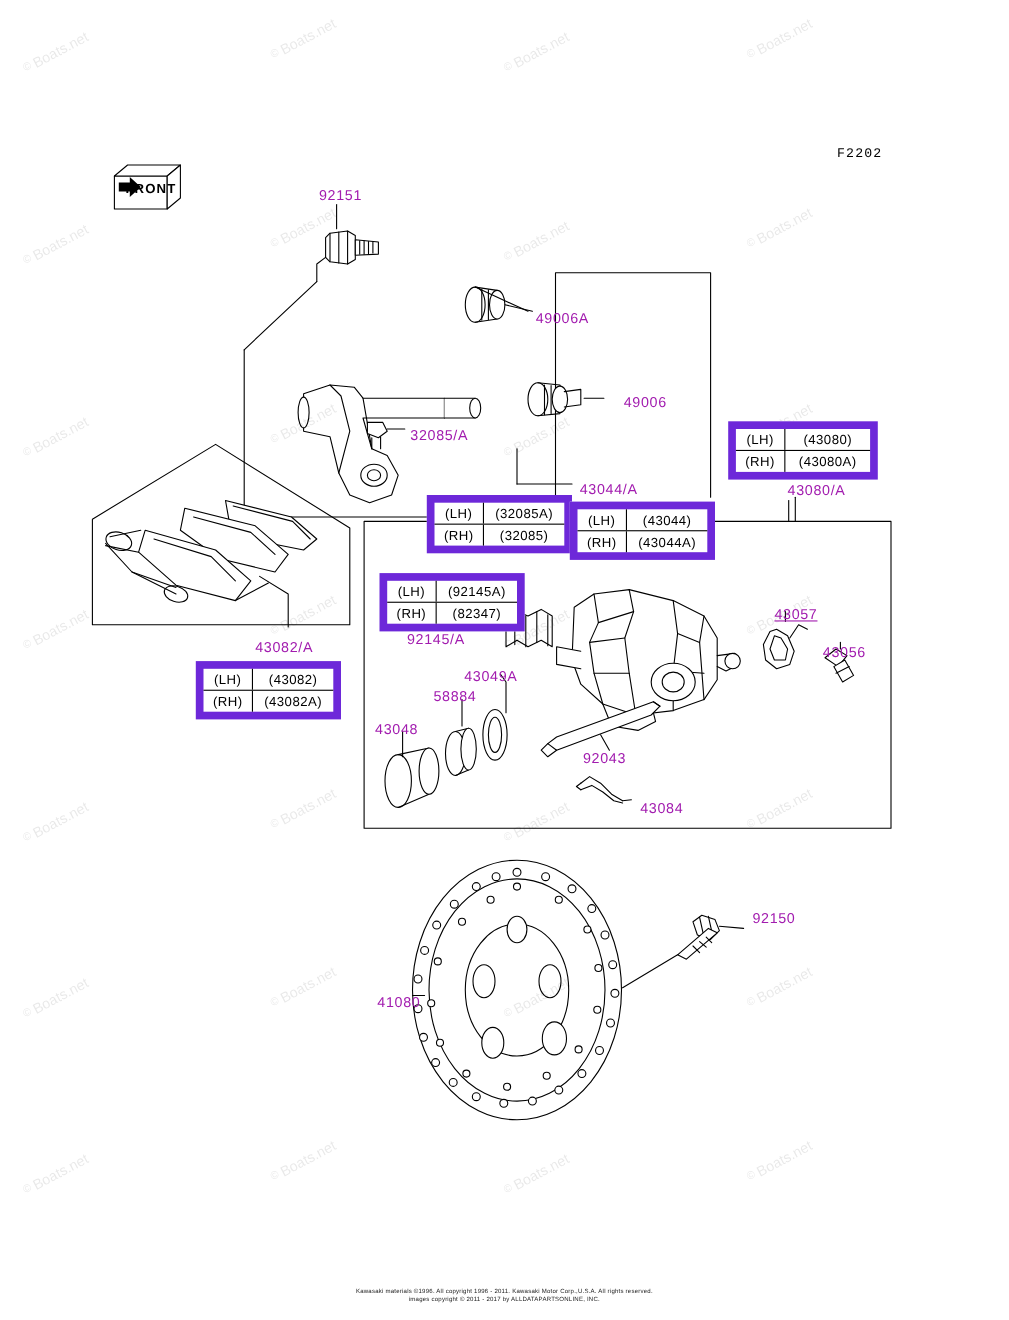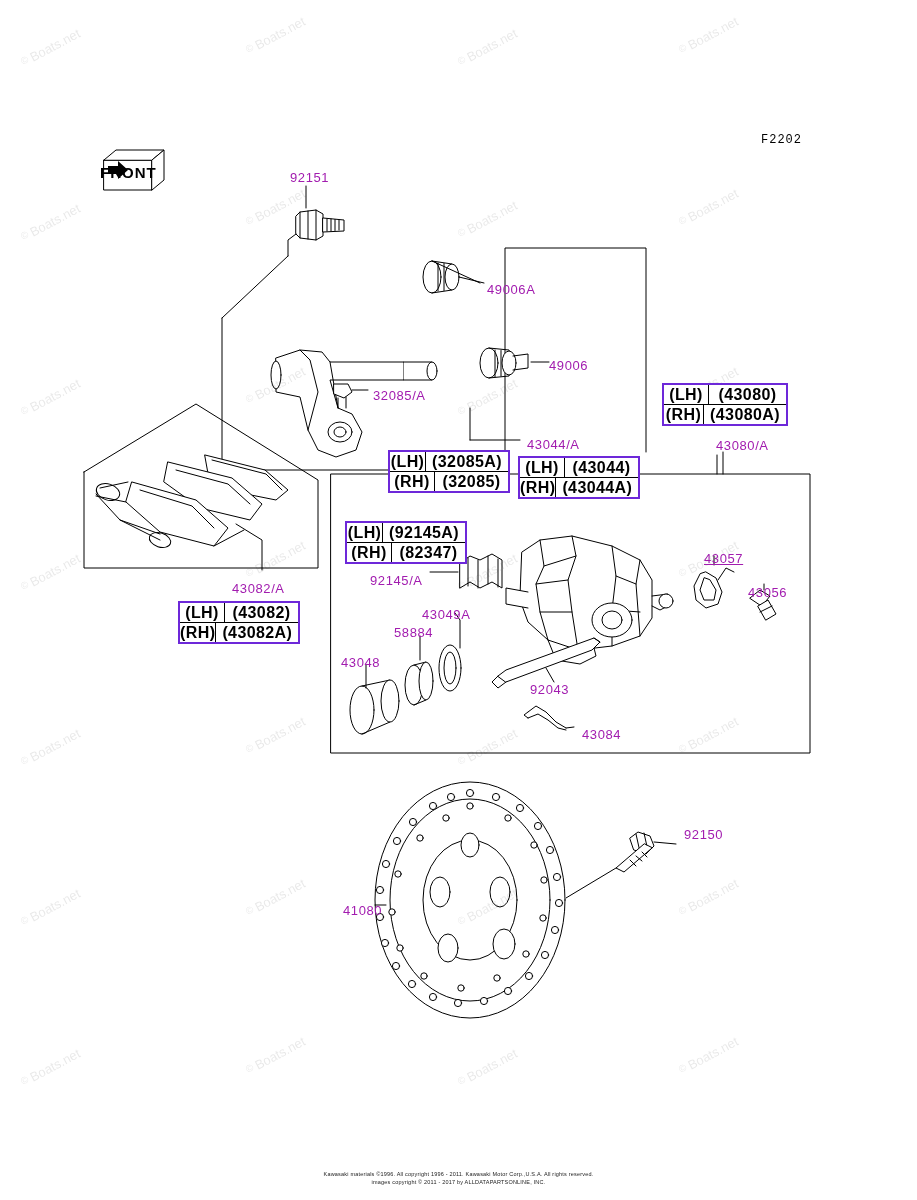--- a/index.html
+++ b/index.html
@@ -36,25 +36,24 @@
     white-space: nowrap;
   }
   .figcode {
     position: absolute;
     font-family: "Liberation Mono", monospace;
     font-size: 12px;
     letter-spacing: 1px;
   }
   .lrbox {
     position: absolute;
-    border: 2px solid #6d28d9;
+    border: 7px solid #6d28d9;
     background: #fff;
-    font-size: 16px;
+    font-size: 12px;
     line-height: 1;
-    font-weight: bold;
   }
   .lrbox .row {
     display: flex;
     align-items: center;
     height: 19px;
   }
   .lrbox .row + .row {
     border-top: 1px solid #000;
   }
   .lrbox .c1 {
@@ -79,23 +78,23 @@
   }
   .frontbox {
     position: absolute;
     left: 100px;
     top: 152px;
     width: 64px;
     height: 40px;
   }
   .frontbox .txt {
     position: absolute;
-    left: 0;
+    left: 14px;
     top: 12px;
-    font-size: 15px;
+    font-size: 12px;
     font-weight: bold;
     letter-spacing: 1px;
     font-family: "Liberation Sans", sans-serif;
     text-align: right;
   }
   .footer {
     position: absolute;
     left: 0;
     bottom: 14px;
     width: 917px;
@@ -379,21 +378,21 @@
 
   <div class="figcode" style="left:761px; top:133px;">F2202</div>
 
   <div class="frontbox">
     <div class="txt">FRONT</div>
   </div>
 
   <div id="callout-layer">
       <div class="lbl" style="left: 290px; top: 170px;">92151</div>
       <div class="lbl" style="left: 487px; top: 282px;">49006A</div>
-      <div class="lbl" style="left: 549px; top: 358px;">49006</div>
+      <div class="lbl" style="left: 567px; top: 358px;">49006</div>
       <div class="lbl" style="left: 373px; top: 388px;">32085/A</div>
       <div class="lbl" style="left: 527px; top: 437px;">43044/A</div>
       <div class="lbl" style="left: 716px; top: 438px;">43080/A</div>
       <div class="lbl" style="left: 370px; top: 573px;">92145/A</div>
       <div class="lbl" style="left: 704px; top: 551px; text-decoration: underline;">43057</div>
       <div class="lbl" style="left: 748px; top: 573px; margin-top: 12px;">43056</div>
       <div class="lbl" style="left: 422px; top: 607px;">43049A</div>
       <div class="lbl" style="left: 394px; top: 625px;">58884</div>
       <div class="lbl" style="left: 341px; top: 655px;">43048</div>
       <div class="lbl" style="left: 530px; top: 682px;">92043</div>

